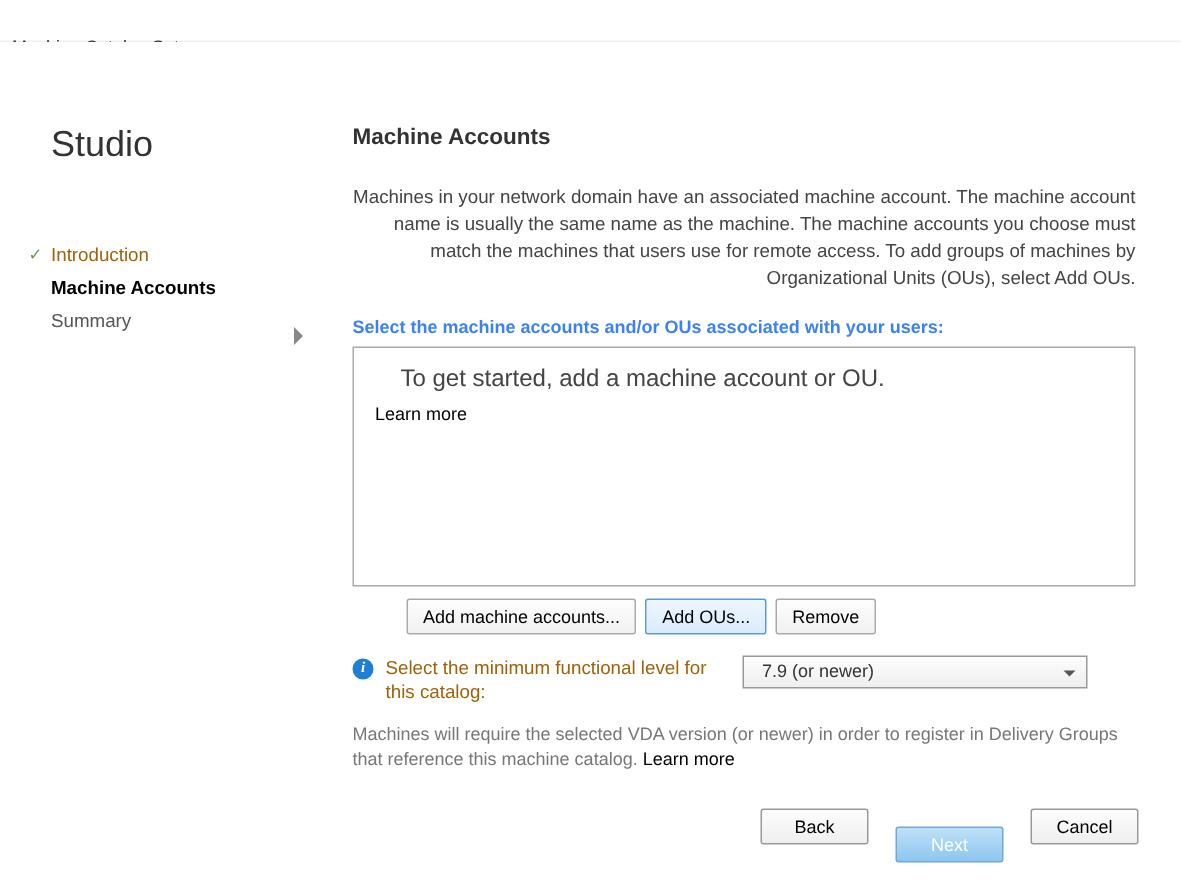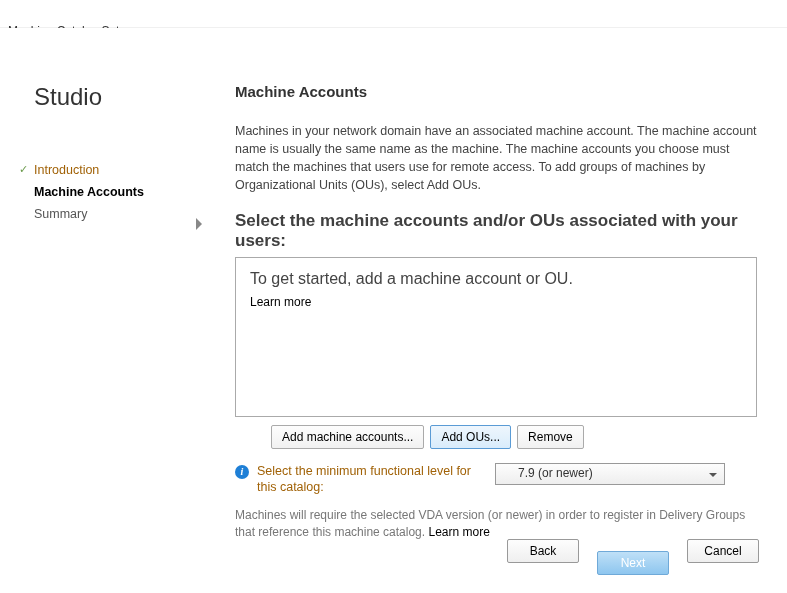--- a/index.html
+++ b/index.html
@@ -75,25 +75,26 @@
     font-size: 15px;
     font-weight: 600;
     margin: 0 0 22px 0;
     color: #333;
   }
   .main .desc {
     font-size: 12.5px;
     line-height: 1.45;
     color: #444;
     margin-bottom: 16px;
+    text-align: right;
   }
   .main .selectlabel {
-    font-size: 17px;
+    font-size: 12px;
     font-weight: 600;
-    color: #404040;
+    color: #3b82f6;
     margin-bottom: 6px;
   }
   
   .arrowmarker {
     position:absolute;
     left:196px;
     top:218px;
     width:0;height:0;
     border-top:6px solid transparent;
     border-bottom:6px solid transparent;
@@ -105,20 +106,21 @@
     height: 160px;
     padding: 12px 14px;
     background: rgba(255,255,255,.6);
     position: relative;
     z-index:1;
   }
   .listbox .prompt {
     font-size: 16px;
     color: #444;
     margin-bottom: 6px;
+    margin-left: 17px;
   }
   .link { color:#000000; font-size:12px; cursor:pointer; }
   .btnrow { margin-top: 8px; display:flex; gap:6px;padding-left:36px; }
   .btn {
     background: linear-gradient(#fdfdfd,#f1f1f1);
     border: 1px solid #aaa;
     border-radius: 2px;
     padding: 4px 10px;
     font-size: 12px;
     cursor: pointer;
@@ -139,21 +141,21 @@
     flex-shrink:0;
     margin-top:2px;
   }
   .functional .lbl { flex:1; font-size:12.5px; line-height:1.3; color:#a16207; max-width:230px;}
   .dropdown {
     width:230px;
     border:1px solid #999;
     background:linear-gradient(#fdfdfd,#eee);
     height:22px;
     font-size:12px;
-    padding:2px 20px 2px 22px;
+    padding:2px 20px 2px 12px;
     position:relative;
     cursor:pointer;
     flex-shrink:0;
   }
   .dropdown::after {
     content:""; position:absolute; right:7px; top:9px;
     border-left:4px solid transparent;
     border-right:4px solid transparent;
     border-top:4px solid #555;
   }

